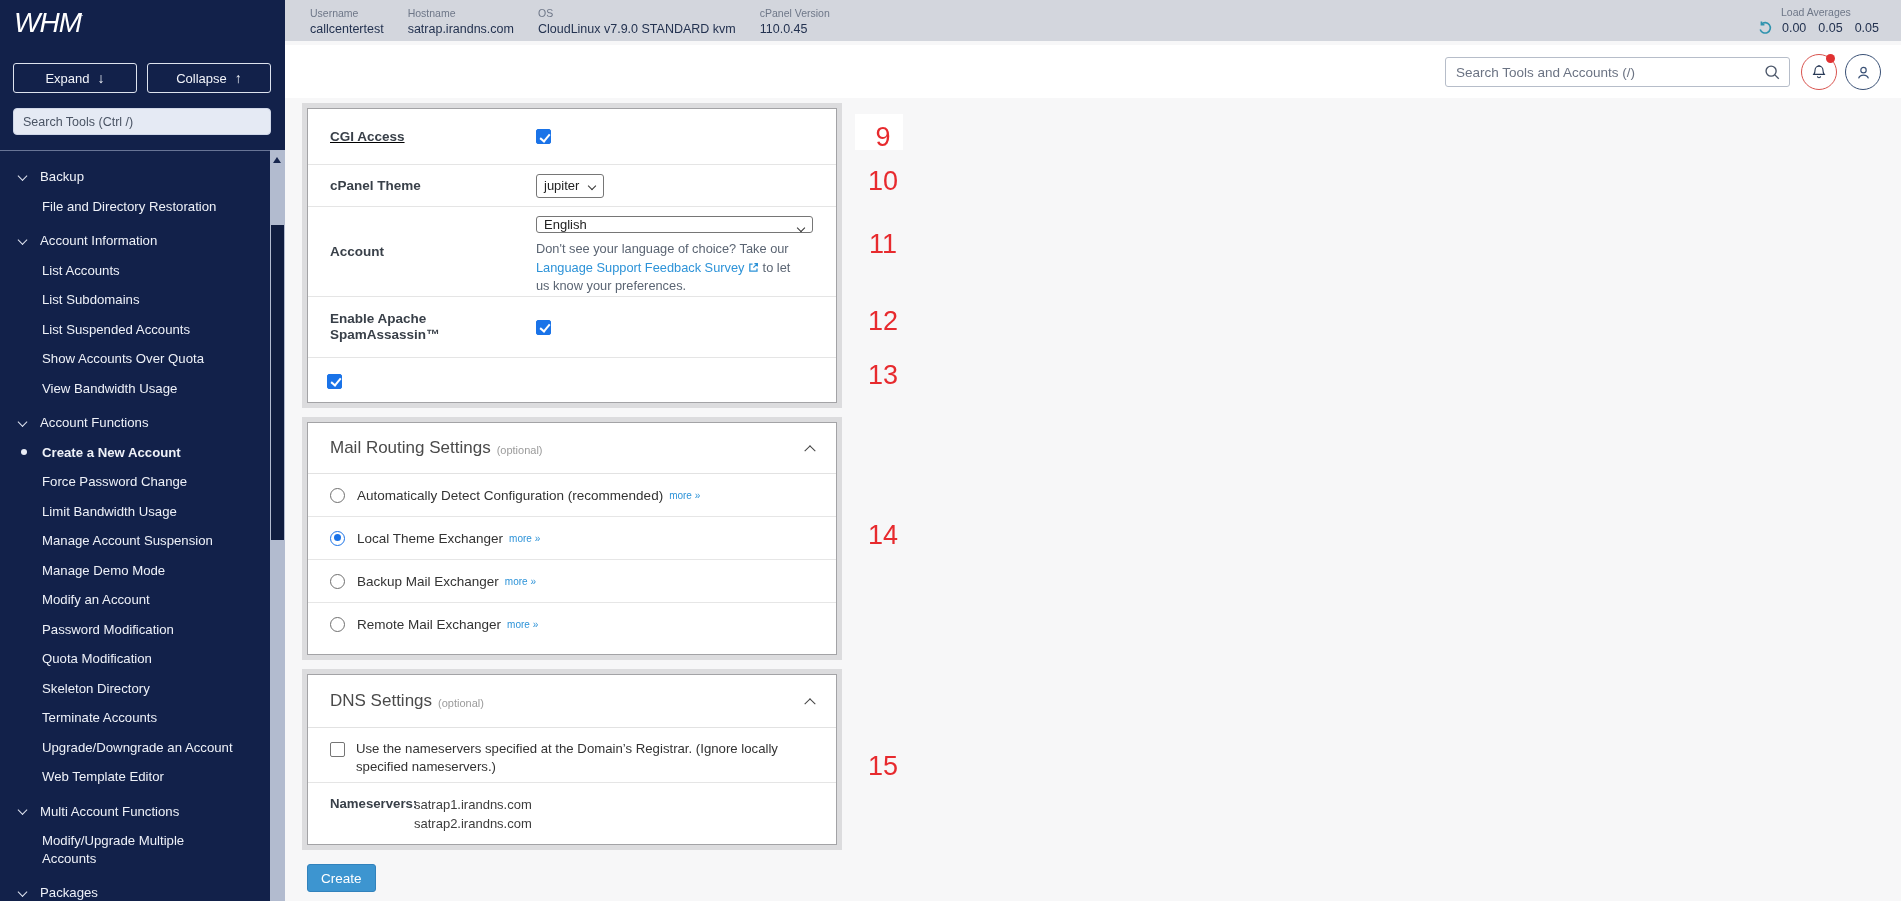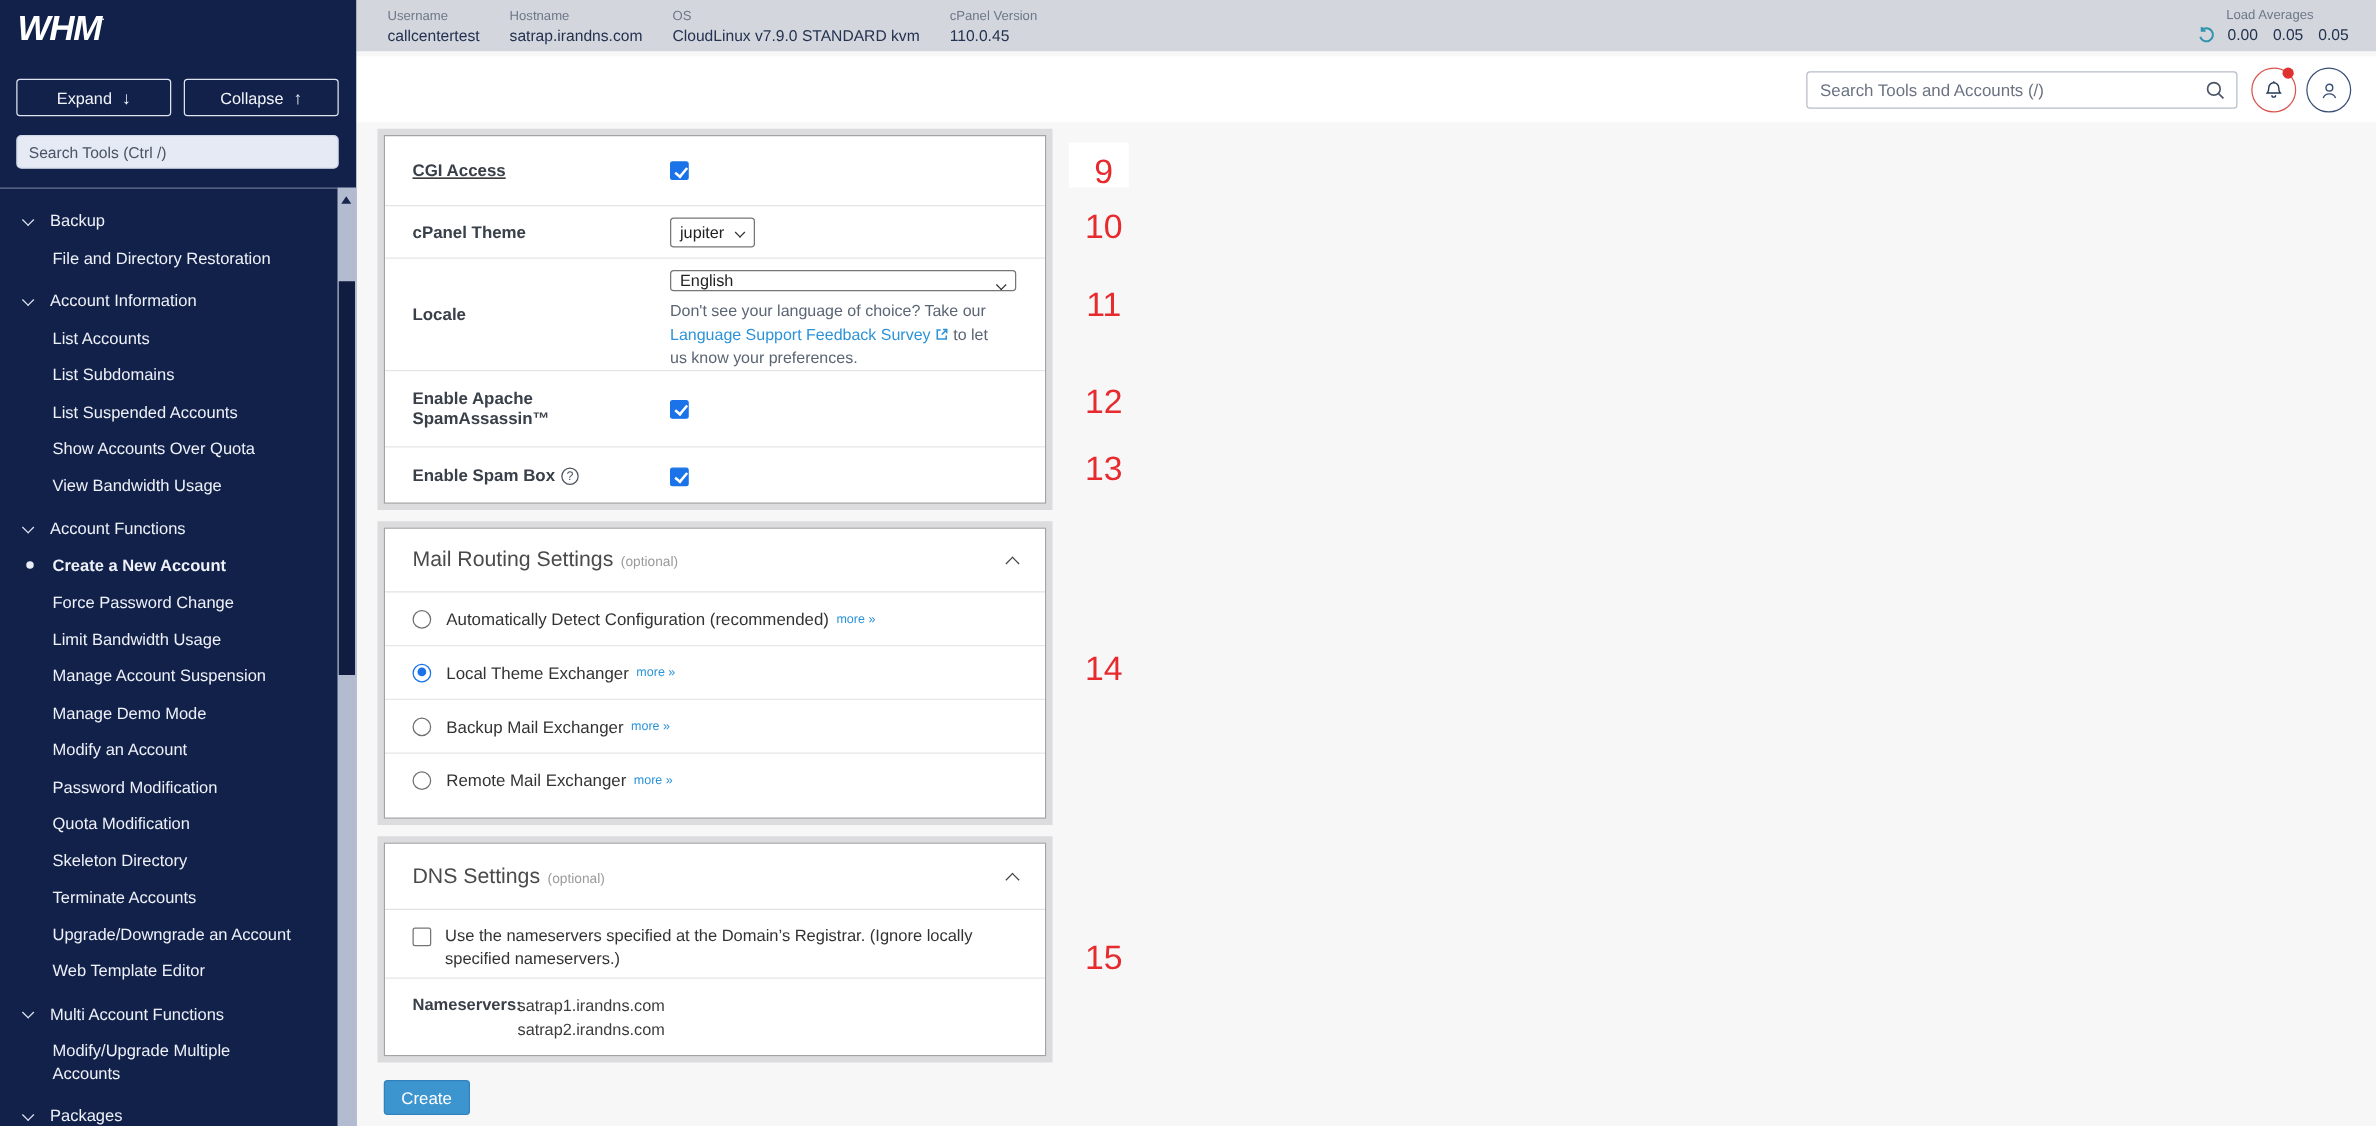--- a/index.html
+++ b/index.html
@@ -1,20 +1,20 @@
 <!DOCTYPE html>
 <html><head>
 <meta charset="utf-8">
 <style>
   * { margin:0; padding:0; box-sizing:border-box; }
   html,body { width:1901px; height:901px; overflow:hidden; font-family:"Liberation Sans", sans-serif; background:#f7f7f8; }
 
   
   .sidebar { position:absolute; left:0; top:0; width:285px; height:901px; background:#12214a; z-index:5; }
-  .whm-logo { position:absolute; left:14px; top:7px; color:#ffffff; font-size:28px; font-weight:bold; font-style:italic; letter-spacing:-1px; }
+  .whm-logo { position:absolute; left:14px; top:7px; color:#ffffff; font-size:28px; font-weight:normal; font-style:italic; letter-spacing:-1px; }
   .whm-logo sup { font-size:9px; font-style:normal; }
   .side-btns { position:absolute; left:13px; top:63px; display:flex; gap:10px; }
   .sbtn { width:124px; height:30px; background:transparent; border:1px solid #dde3ef; border-radius:3px; color:#f2f4fa; font-size:13px; font-family:inherit; display:flex; align-items:center; justify-content:center; gap:8px; cursor:pointer; }
   .sbtn .arr { font-size:14px; }
   .side-search { position:absolute; left:13px; top:108px; width:258px; height:27px; background:#e5eaf4; border:1px solid #cfd7e8; border-radius:4px; padding:0 9px; font-size:12.5px; color:#3e4857; font-family:inherit; }
   .side-search::placeholder { color:#4a5464; opacity:1; }
   .nav { position:absolute; left:0; top:150px; width:270px; bottom:0; border-top:1px solid rgba(190,201,226,0.5); padding-top:6px; overflow:hidden; }
   .nav-item { height:29.5px; display:flex; align-items:center; padding-left:40px; font-size:13.2px; color:#eef1f8; position:relative; cursor:pointer; white-space:nowrap; }
   .nav-item.child { padding-left:42px; }
   .nav-item.group { margin-top:5px; }
@@ -285,21 +285,21 @@
     <div class="frow" style="height:42px;">
       <div class="flabel">cPanel Theme</div>
       <div class="fctrl">
         <span class="sel-box">
           <span>jupiter</span>
           <span class="chev-s"></span>
         </span>
       </div>
     </div>
     <div class="frow" style="height:90px;">
-      <div class="flabel">Locale</div>
+      <div class="flabel">Account</div>
       <div class="fctrl col">
         <span class="sel-box sel-wide">
           <span>English</span>
           <span class="chev-s"></span>
         </span>
         <div class="help-text">
           <span>Don't see your language of choice? Take our</span>
           <span class="link"><span>Language Support Feedback Survey</span>
             <span class="ext-ico"><svg width="11" height="11" viewBox="0 0 12 12">
                   <path d="M5 2.2 H2 V10 H9.8 V7" fill="none" stroke="#2d93d8" stroke-width="1.4"></path>
@@ -311,24 +311,20 @@
     </div>
     <div class="frow" style="height:61px;">
       <div class="flabel">
           <span class="lblwrap">Enable Apache SpamAssassin™</span>
         </div>
       <div class="fctrl">
           <span class="checkbox checked"></span>
         </div>
     </div>
     <div class="frow" style="height:46px;">
-      <div class="flabel">
-        <span>Enable Spam Box</span>
-        <span class="q-ico">?</span>
-      </div>
       <div class="fctrl">
           <span class="checkbox checked"></span>
         </div>
     </div>
   </section>
 
   <section class="card" id="card-mail">
     <div class="card-head">
       <span class="card-title">Mail Routing Settings</span>
       <span class="card-opt">(optional)</span>

